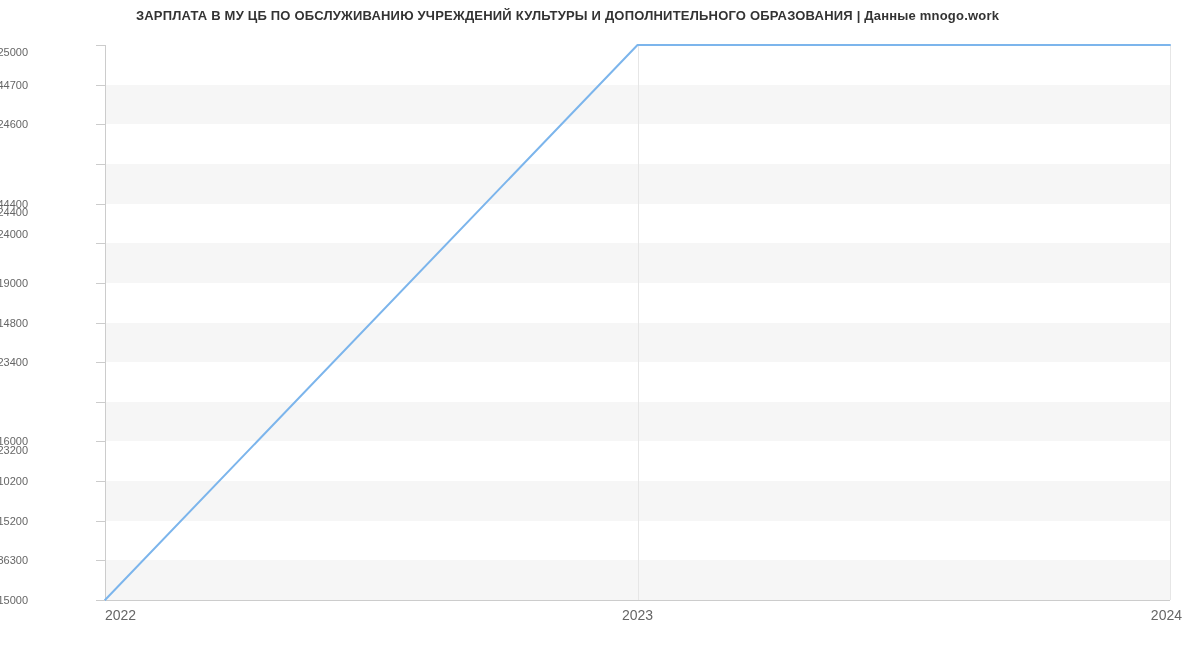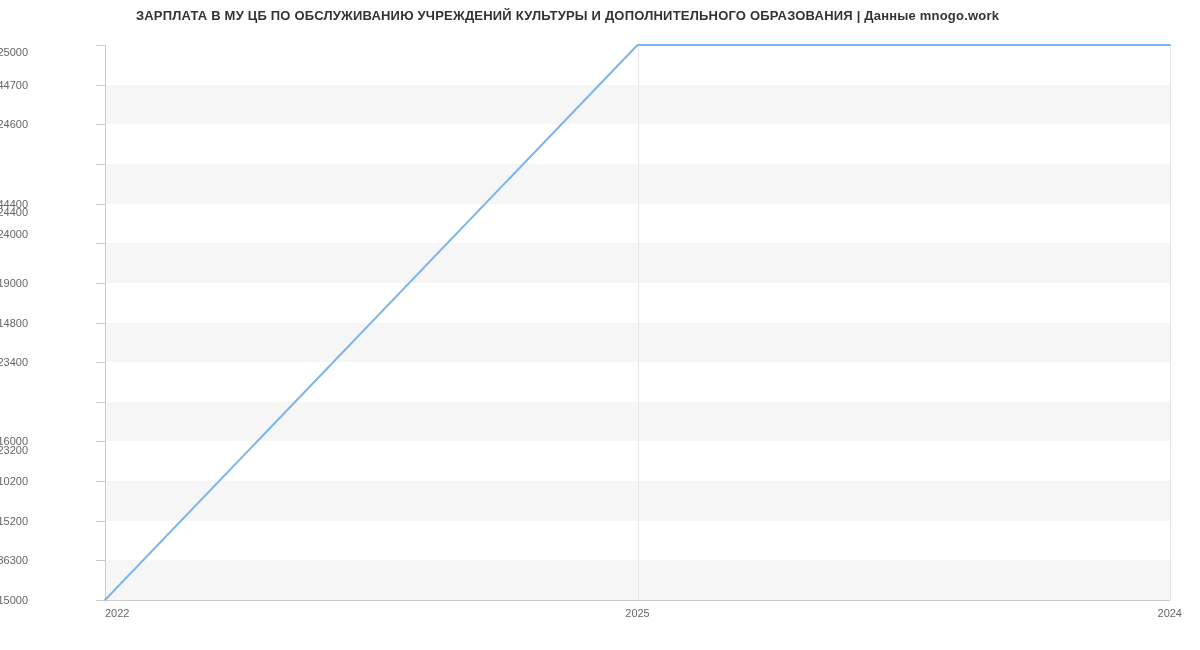--- a/index.html
+++ b/index.html
@@ -69,21 +69,21 @@
     right: 1107px;
     width: 60px;
     text-align: right;
     font-size: 11px;
     color: #666666;
     transform: translateY(-50%);
   }
   .x-label {
     position: absolute;
     top: 607px;
-    font-size: 11px;
+    font-size: 14px;
     color: #666666;
     transform: translateX(-50%);
   }
   svg.line-layer {
     position: absolute;
     left: 0;
     top: 0;
     width: 100%;
     height: 100%;
     overflow: visible;
@@ -141,15 +141,15 @@
     <div class="y-label" style="top: 362.143px;">23400</div>
     <div class="y-label" style="top: 322.5px;">14800</div>
     <div class="y-label" style="top: 282.857px;">19000</div>
     <div class="y-label" style="top: 234px;">24000</div>
     <div class="y-label" style="top: 203.571px;">44400</div>
     <div class="y-label" style="top: 163.929px; margin-top: 48px;">24400</div>
     <div class="y-label" style="top: 124.286px;">24600</div>
     <div class="y-label" style="top: 84.6429px;">44700</div>
     <div class="y-label" style="top: 52px;">25000</div>
     <div class="x-label" style="transform: none; left: 105px;">2022</div>
-    <div class="x-label" style="left: 637.5px;">2025</div>
+    <div class="x-label" style="left: 637.5px;">2023</div>
     <div class="x-label" style="transform: translateX(-100%); left: 1170px; margin-left: 12px;">2024</div>
   </div>
 
 </body></html>

